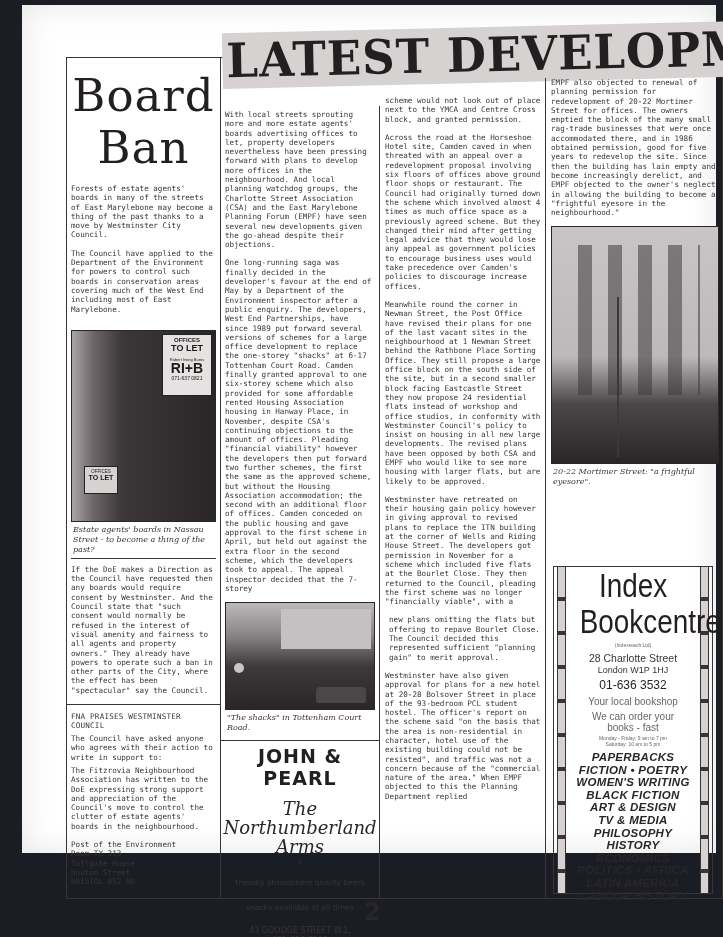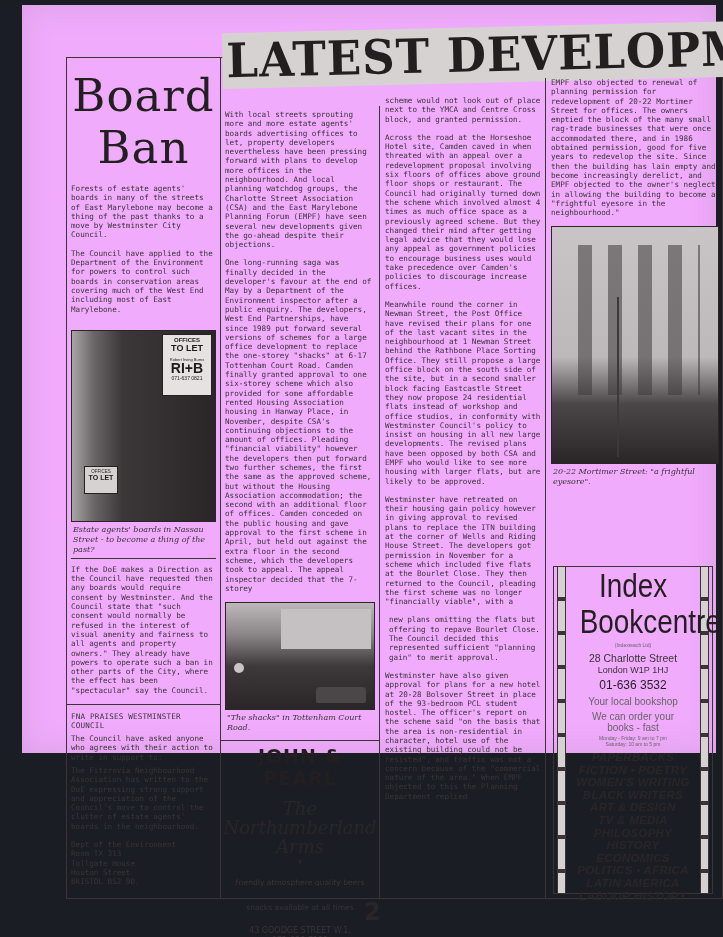--- a/index.html
+++ b/index.html
@@ -4,22 +4,22 @@
 <style>
   html, body { margin: 0; padding: 0; }
   body {
     width: 723px; height: 937px; overflow: hidden;
     background: #1b1d24;
     position: relative;
     font-family: "DejaVu Sans Mono", monospace;
     color: #2a2628;
   }
   .page {
-    position: absolute; left: 22px; top: 5px; width: 694px; height: 748px;
-    background: #f0abfc;
+    position: absolute; left: 22px; top: 5px; width: 694px; height: 848px;
+    background: #ffffff;
     box-shadow: inset 0 0 30px rgba(120,110,110,0.18);
   }
   .frame {
     position: absolute; left: 44px; top: 52px; width: 655px; height: 840px;
     border: 1px solid #3a3436;
   }
   .col { position: absolute; top: 0; bottom: 0; }
   .vrule { position: absolute; top: 0; bottom: 0; width: 1px; background: #3a3436; }
   .body-text {
     font-family: "DejaVu Sans Mono", monospace;
@@ -108,21 +108,21 @@
           <div style="font-size:7px; font-weight:bold;">TO LET</div>
         </div>
       </div>
       <div class="caption">Estate agents' boards in Nassau Street - to become a thing of the past?</div>
       <p class="body-text para" style="margin-top:6px;">If the DoE makes a Direction as the Council have requested then any boards would require consent by Westminster. And the Council state that "such consent would normally be refused in the interest of visual amenity and fairness to all agents and property owners." They already have powers to operate such a ban in other parts of the City, where the effect has been "spectacular" say the Council.</p>
       <div style="border-top:1px solid #3a3436; margin:0 -4px;"></div>
       <div class="body-text subhead">FNA PRAISES WESTMINSTER COUNCIL</div>
       <p class="body-text para" style="margin-bottom:4px;">The Council have asked anyone who agrees with their action to write in support to:</p>
       <p class="body-text para">The Fitzrovia Neighbourhood Association has written to the DoE expressing strong support and appreciation of the Council's move to control the clutter of estate agents' boards in the neighbourhood.</p>
       <div>
-        <div class="body-text">Dept of the Environment</div>
+        <div class="body-text">Post of the Environment</div>
         <div class="body-text">Room TX 313</div>
         <div class="body-text">Tollgate House</div>
         <div class="body-text">Houton Street</div>
         <div class="body-text">BRISTOL  BS2 9D.</div>
       </div>
     </div>
 
     <div class="vrule" style="left:153px;"></div>
 
     <div class="headline">LATEST DEVELOPMENTS</div>
@@ -187,21 +187,21 @@
         <div class="phone">01-636 3532</div>
         <div class="tag">Your local bookshop</div>
         <div class="tag">We can order your</div>
         <div class="tag" style="margin-top:0;">books - fast</div>
         <div class="hours">Monday - Friday: 9 am to 7 pm</div>
         <div class="hours" style="margin-top:0;">Saturday: 10 am to 5 pm</div>
         <div class="cats">
           <div class="cat">PAPERBACKS</div>
           <div class="cat">FICTION • POETRY</div>
           <div class="cat">WOMEN'S WRITING</div>
-          <div class="cat">BLACK WRITERS</div>
+          <div class="cat">BLACK FICTION</div>
           <div class="cat">ART &amp; DESIGN</div>
           <div class="cat">TV &amp; MEDIA</div>
           <div class="cat">PHILOSOPHY</div>
           <div class="cat">HISTORY</div>
           <div class="cat">ECONOMICS</div>
           <div class="cat">POLITICS • AFRICA</div>
           <div class="cat">LATIN AMERICA</div>
           <div class="cat">LABOUR HISTORY</div>
         </div>
       </div>

